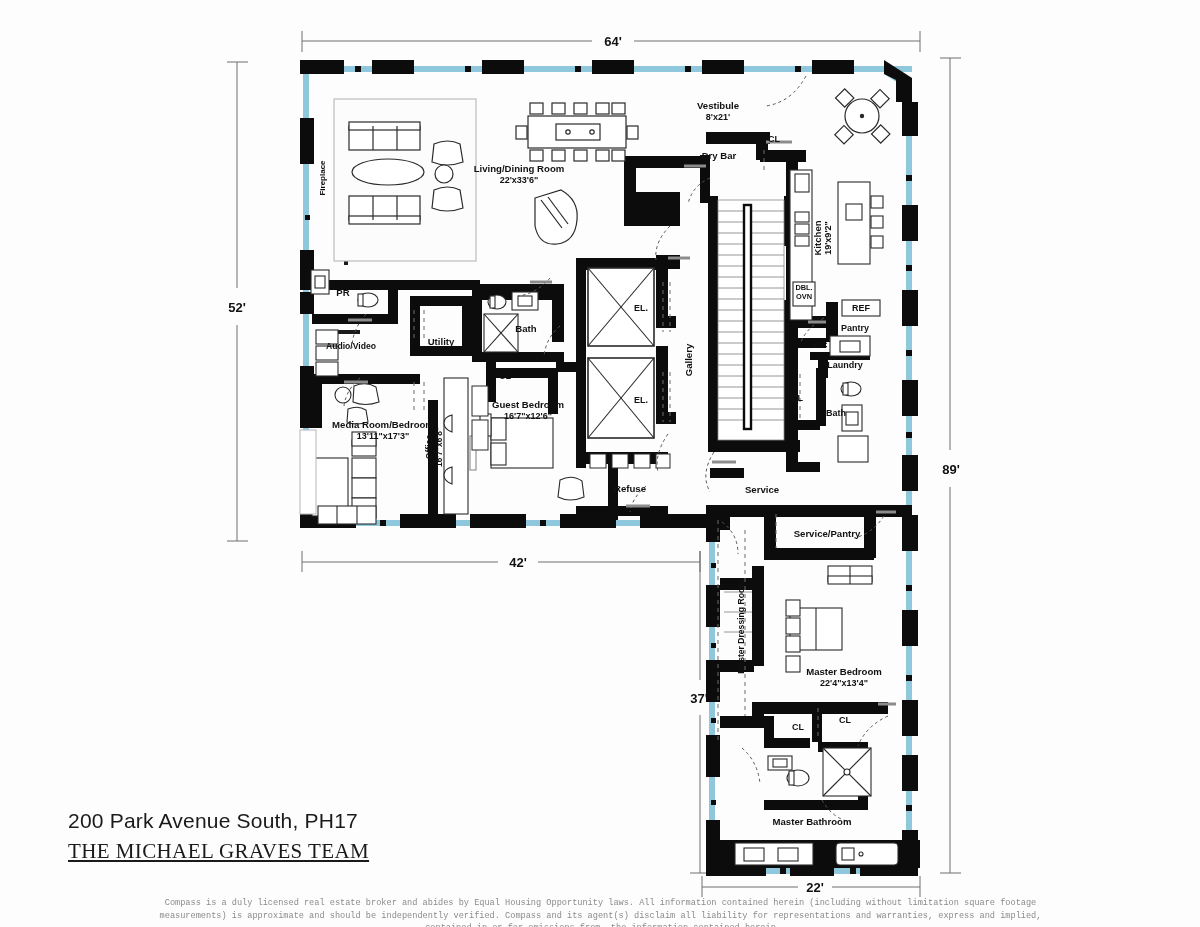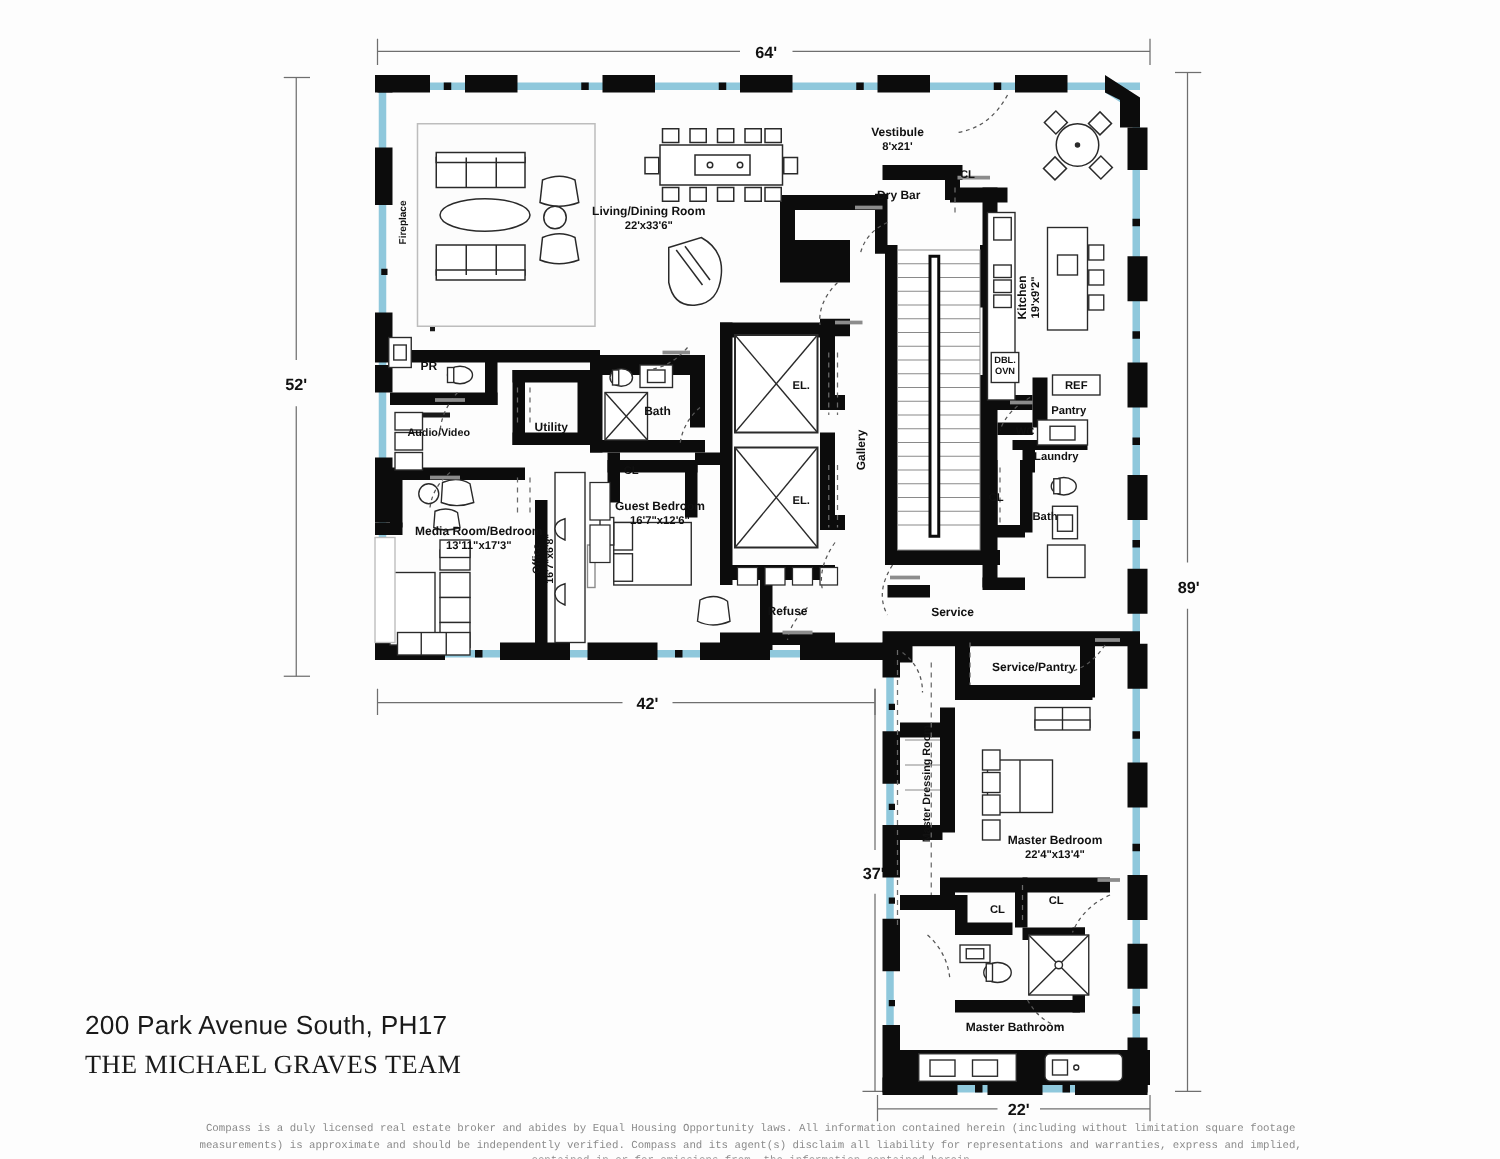--- a/index.html
+++ b/index.html
@@ -7,21 +7,21 @@
     width:1200px;height:927px;position:relative;overflow:hidden;
     font-family:"Liberation Sans", sans-serif;
     background:#fdfdfd;
   }
   #plan{position:absolute;left:0;top:0;width:1200px;height:927px;}
   .ttl{
     position:absolute;font-family:"Liberation Sans",sans-serif;
     color:#1a1a1a;
   }
   #title1{left:68px;top:809px;font-size:21px;letter-spacing:.2px;}
-  #title2{left:68px;top:839px;font-size:21px;font-family:"Liberation Serif",serif;letter-spacing:.4px;}
+  #title2{left:68px;top:839px;font-size:21px;font-family:"Liberation Serif",serif;letter-spacing:.4px;text-decoration:underline;}
   #disclaim{
     position:absolute;left:148px;top:897px;width:905px;
     font-size:8.6px;line-height:12.6px;color:#8b8b8b;
     font-family:Liberation Mono, monospace;text-align:center;
   }
   svg text{font-family:"Liberation Sans",sans-serif;fill:#111;}
 </style>
 </head>
 <body>
 

